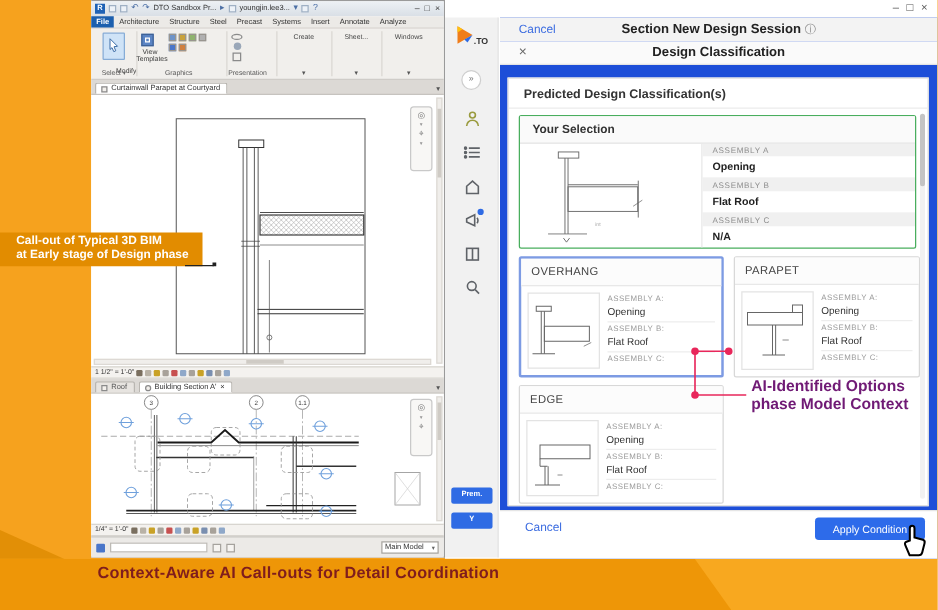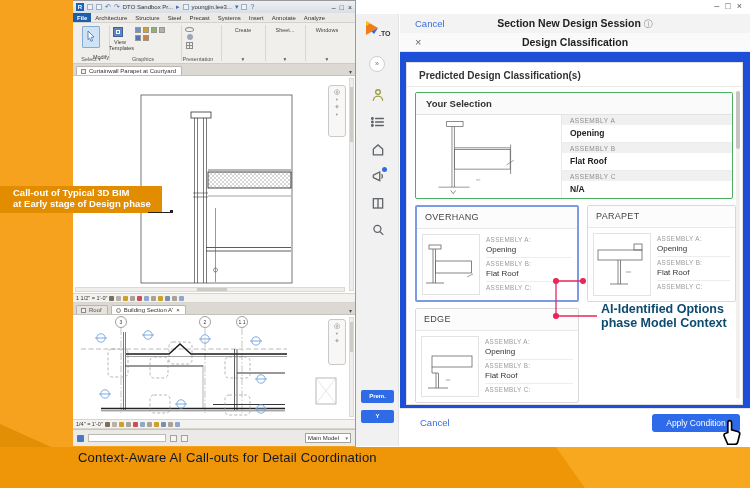--- a/index.html
+++ b/index.html
@@ -4,21 +4,21 @@
 <style>
   * { box-sizing: border-box; margin: 0; padding: 0; }
   html,body { width:750px; height:488px; overflow:hidden; }
   body { font-family:"Liberation Sans", sans-serif; }
   .canvas { position:relative; width:750px; height:488px; background:#F6A21E; overflow:hidden; }
 
   
   .tri-bl { position:absolute; left:0; top:424px; width:142px; height:64px; background:#E28F06; clip-path:polygon(0 0,100% 100%,0 100%); }
   .footer-band { position:absolute; left:0; top:447px; width:750px; height:41px; background:#F8A81F; }
   .footer-dark { position:absolute; left:0; top:447px; width:585px; height:41px; background:#EE9607; clip-path:polygon(0 0,95% 0,100% 100%,0 100%); }
-  .banner-text { position:absolute; left:78px; top:450px; color:#0f172a; font-weight:normal; font-size:13px; letter-spacing:.2px; }
+  .banner-text { position:absolute; left:78px; top:450px; color:#7f1d1d; font-weight:bold; font-size:13px; letter-spacing:.2px; }
 
   
   .revit { position:absolute; left:73px; top:0; width:283px; height:446px; background:#fff; border:1px solid #9a9a9a; border-left:none; }
   .rv-titlebar { position:absolute; left:0; top:0; width:100%; height:12px; background:linear-gradient(#EDF1F5,#D9DFE6); display:flex; align-items:center; font-size:6px; color:#444; padding:0 3px; gap:3px; }
   .rv-rlogo { width:8px; height:8px; background:#1F62B5; color:#fff; font-size:6px; font-weight:bold; text-align:center; line-height:8px; flex:none; }
   .rv-tb-ico { font-size:7px; color:#4C6FA5; line-height:8px; }
   .rv-sq { width:6px; height:6px; border:1px solid #9FB0C4; background:#EDF2F8; flex:none; }
   .rv-title { color:#333; white-space:nowrap; }
   .rv-user { color:#333; white-space:nowrap; }
   .rv-winbtns { margin-left:auto; display:flex; gap:4px; color:#333; font-size:7px; }
@@ -60,21 +60,21 @@
   .rv-status { position:absolute; left:0; top:428px; width:100%; height:17px; background:#ECEAE7; border-top:1px solid #C8C5C1; display:flex; align-items:center; gap:4px; padding:0 4px; font-size:6px; color:#333; }
   .rv-status .chip { width:7px; height:7px; background:#4A76C9; border-radius:1px; }
   .rv-status .field { width:78px; height:8px; background:#fff; border:1px solid #BDBAB5; }
   .rv-status .ico { width:7px; height:7px; border:1px solid #A5A29D; background:#F6F4F1; }
   .rv-status .mm { margin-left:auto; width:46px; height:10px; background:#fff; border:1px solid #A5A29D; display:flex; align-items:center; justify-content:space-between; padding:0 2px; }
 
   
   .callout { position:absolute; left:0; top:186px; width:162px; height:27px; background:#E28C00; color:#fff; font-size:9.5px; font-weight:bold; line-height:1.15; padding:2px 0 0 13px; }
   .callout-line { position:absolute; left:148px; top:212px; width:23px; height:1px; background:#222; }
   .callout-dot { position:absolute; left:170px; top:210px; width:3px; height:3px; background:#222; }
-  .annot-text { position:absolute; left:601px; top:303px; width:148px; color:#0c4a6e; font-size:12.5px; font-weight:bold; line-height:1.1; }
+  .annot-text { position:absolute; left:601px; top:303px; width:148px; color:#701a75; font-size:12.5px; font-weight:bold; line-height:1.1; }
   .overlay-svg { position:absolute; left:0; top:0; pointer-events:none; }
 
   
   .app { position:absolute; left:356px; top:0; width:394px; height:447px; background:#fff; }
   .app-topstrip { position:absolute; left:0; top:0; width:100%; height:14px; background:#fff; }
   .app-winbtns { position:absolute; right:8px; top:1px; display:flex; gap:6px; font-size:9px; color:#555; }
   .app-sidebar { position:absolute; left:0; top:14px; width:43px; bottom:1px; background:#F1F1F1; border-right:1px solid #E3E3E3; }
   .logo { position:absolute; left:8px; top:6px; display:flex; align-items:flex-end; }
   .logo-txt { font-size:7px; font-weight:bold; color:#333; margin-left:-2px; }
   .collapse-btn { position:absolute; left:13px; top:42px; width:16px; height:16px; border:1px solid #CFCFCF; border-radius:50%; background:#fff; color:#777; font-size:7px; text-align:center; line-height:14px; }

